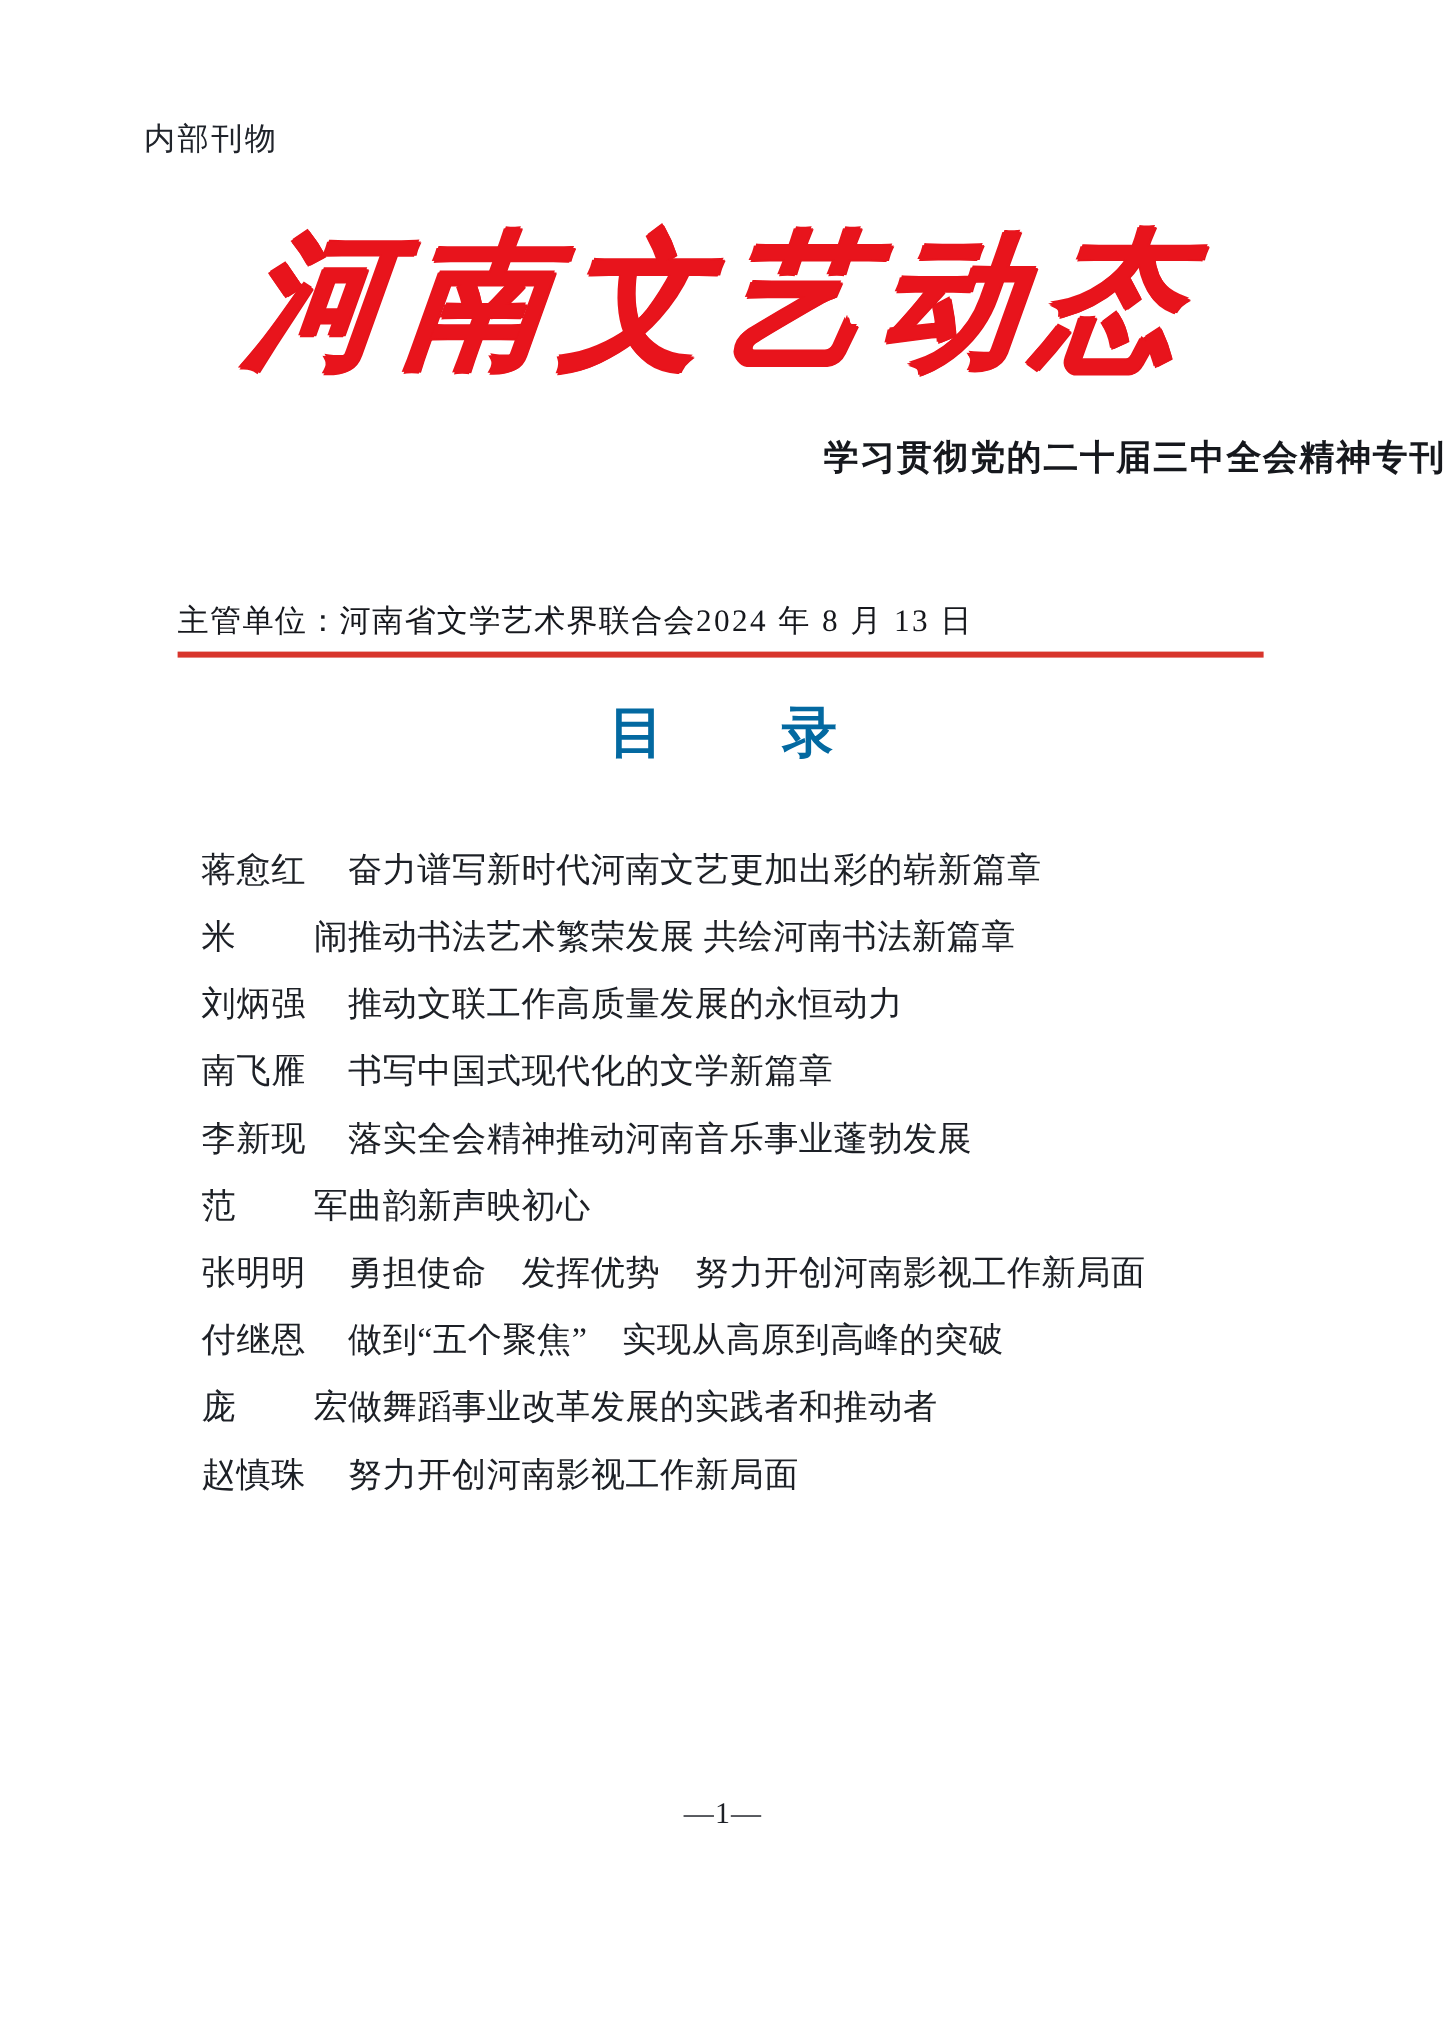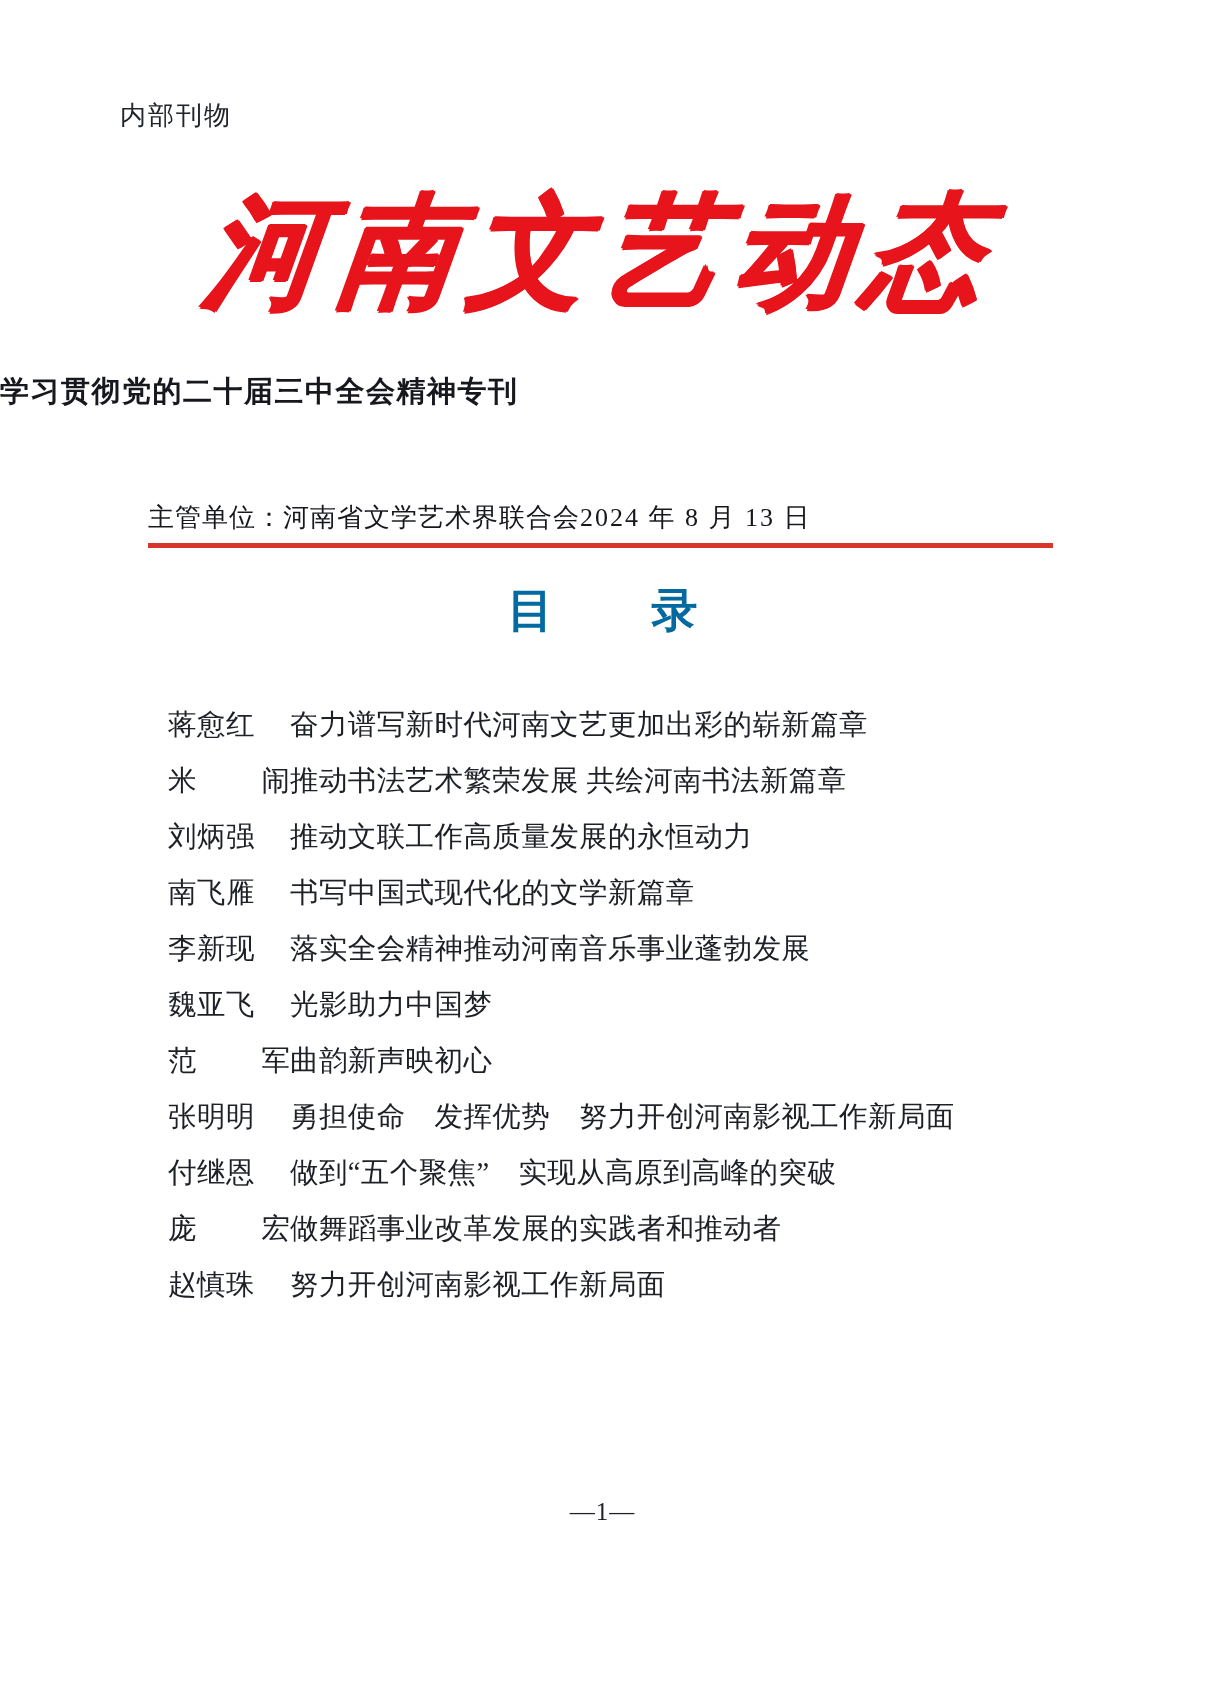--- a/index.html
+++ b/index.html
@@ -61,22 +61,22 @@
        0 1.5px 0 #e8141c,
        0 -1.5px 0 #e8141c,
        2px 1px 0 #de1118;
   }
 
   
   .subtitle {
     position: absolute;
     left: 0;
     right: 0;
-    top: 372px;
-    text-align: left;
+    top: 362px;
+    text-align: right;
     font-family: "Liberation Serif", "DejaVu Serif", serif;
     font-size: 29px;
     font-weight: bold;
     letter-spacing: 1.5px;
     color: #16181d;
     white-space: nowrap;
   }
 
   
   .info-row {
@@ -208,24 +208,20 @@
       </div>
       <div class="toc-entry">
         <div class="toc-author">南飞雁</div>
         <div class="toc-title">书写中国式现代化的文学新篇章</div>
       </div>
       <div class="toc-entry">
         <div class="toc-author">李新现</div>
         <div class="toc-title">落实全会精神推动河南音乐事业蓬勃发展</div>
       </div>
       <div class="toc-entry">
-        <div class="toc-author">魏亚飞</div>
-        <div class="toc-title">光影助力中国梦</div>
-      </div>
-      <div class="toc-entry">
         <div class="toc-author spaced"><span>范军</span></div>
         <div class="toc-title">曲韵新声映初心</div>
       </div>
       <div class="toc-entry">
         <div class="toc-author">张明明</div>
         <div class="toc-title">勇担使命　发挥优势　努力开创河南影视工作新局面</div>
       </div>
       <div class="toc-entry">
         <div class="toc-author">付继恩</div>
         <div class="toc-title">做到“五个聚焦”　实现从高原到高峰的突破</div>

